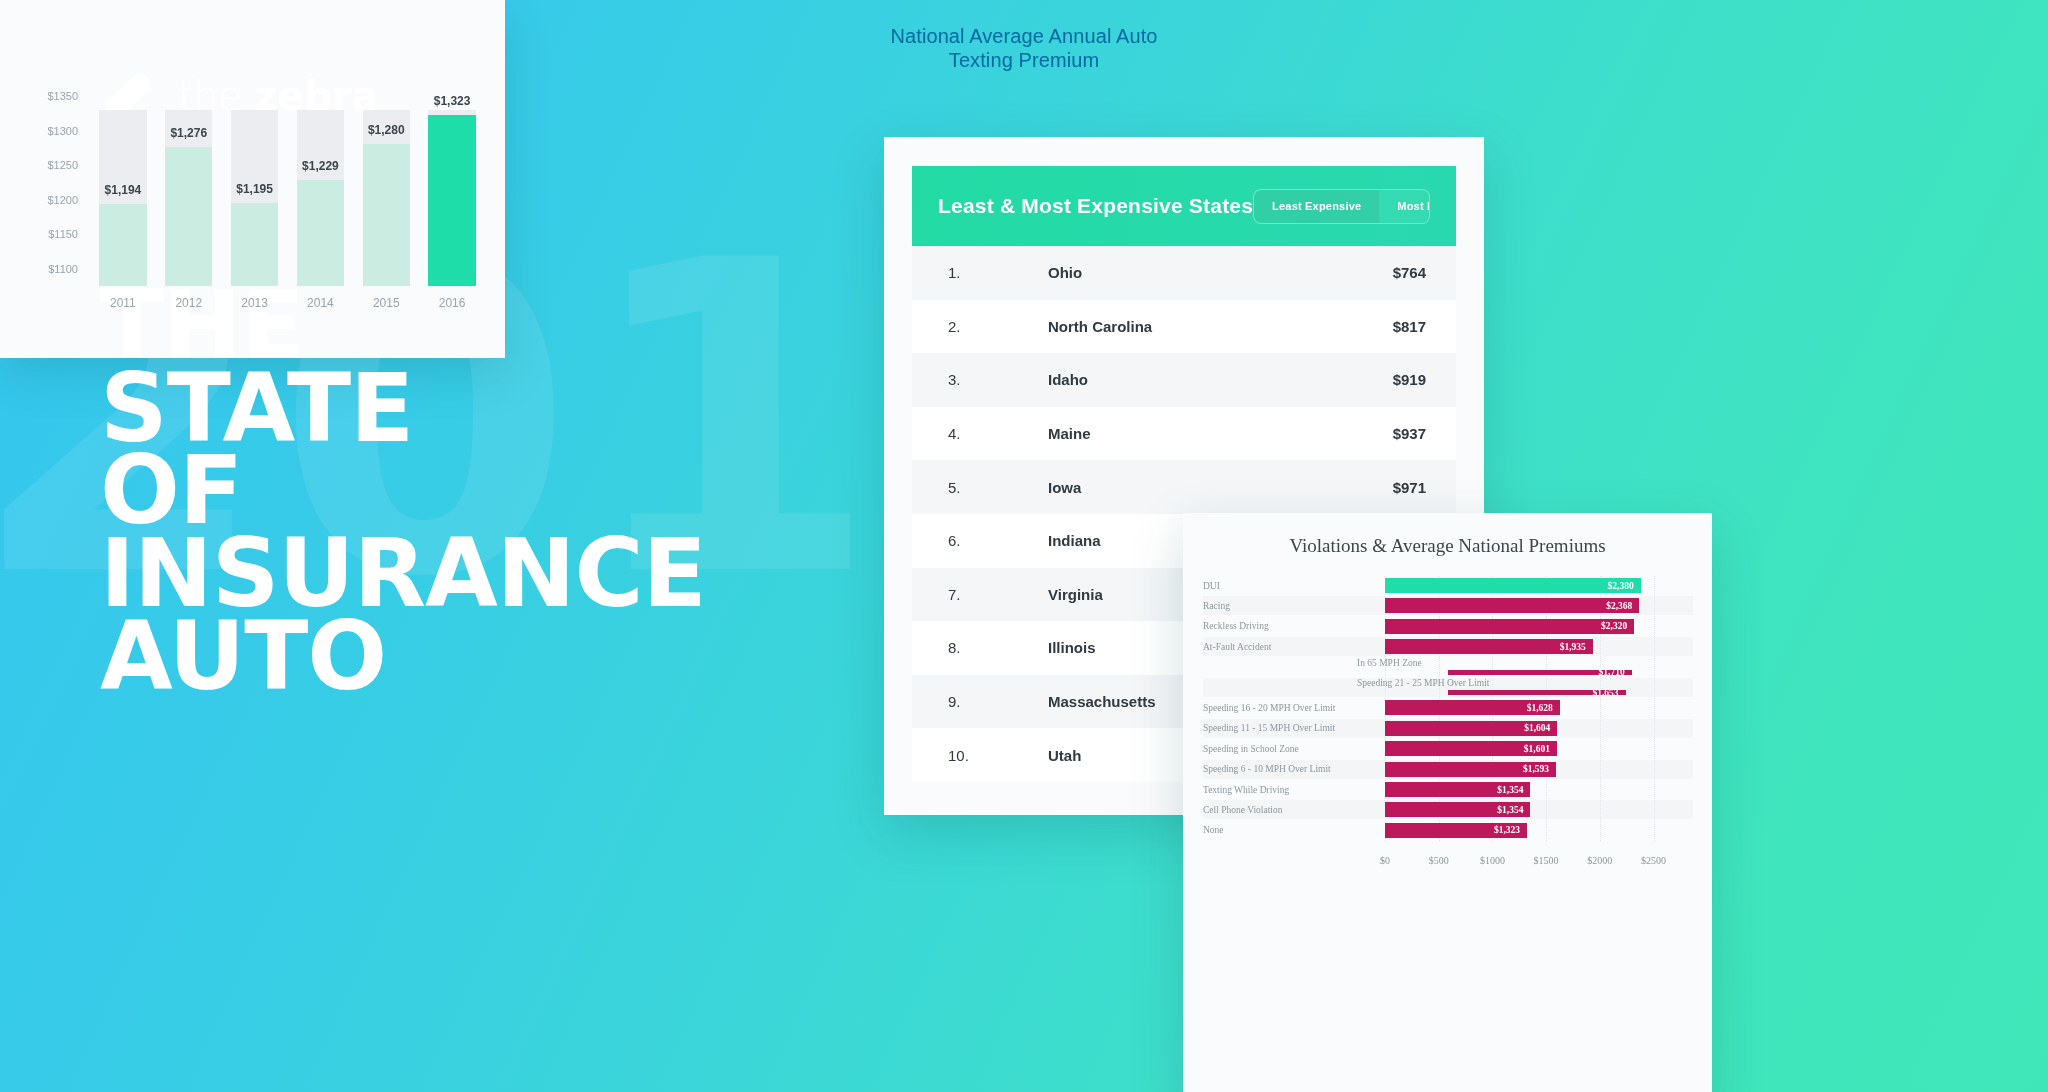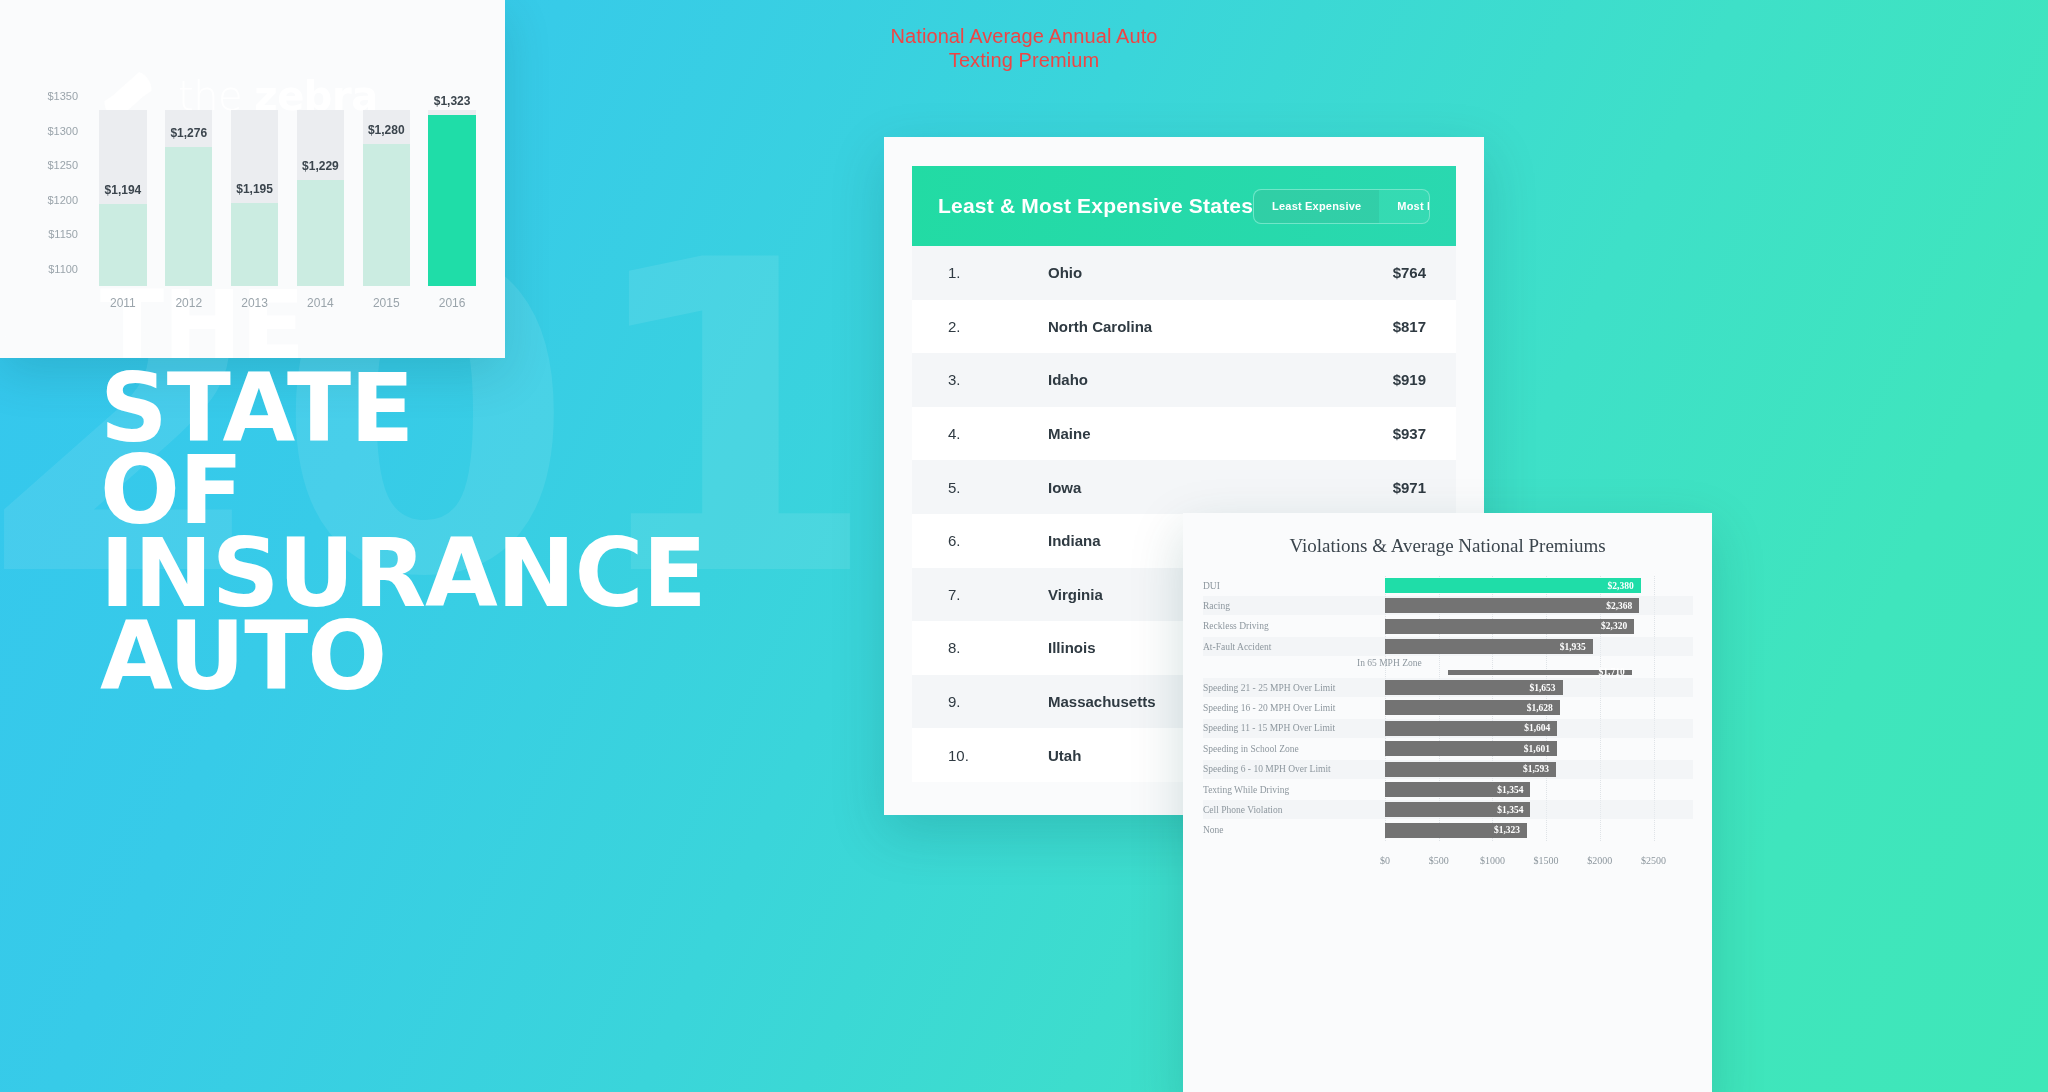--- a/index.html
+++ b/index.html
@@ -133,21 +133,21 @@
     width: 505px; height: 358px;
     background: #fafbfc;
     box-shadow: 0 16px 44px rgba(0,70,70,0.16);
   }
   #bar-title {
     position: absolute;
     left: 0; right: 0; top: 24px;
     text-align: center;
     font-size: 20px;
     font-weight: 400;
-    color: #ef4444;
+    color: #0369a1;
     line-height: 1.2;
     letter-spacing: 0.1px;
   }
   #bar-plot {
     position: absolute;
     left: 90px; top: 96px;
     width: 395px; height: 190px;
   }
   .bar-ytick {
     position: absolute;
@@ -225,21 +225,21 @@
     white-space: nowrap;
   }
   .viol-barwrap {
     position: relative;
     flex: 1;
     height: 100%;
   }
   .viol-bar {
     position: absolute;
     left: 0; top: 2px; bottom: 2px;
-    background: #737373;
+    background: #be185d;
     display: flex; align-items: center; justify-content: flex-end;
     padding-right: 7px;
   }
   .viol-bar.hl { background: #1fdda8; }
   .viol-val {
     font-size: 9.5px;
     font-weight: 700;
     color: #ffffff;
     white-space: nowrap;
   }
@@ -446,21 +446,21 @@
           </div>
         </div>
         <div class="viol-row" style="top: 81.6px; flex-direction: column;">
           <div class="viol-cat" style="width: 182px;">In 65 MPH Zone</div>
           <div class="viol-barwrap">
             <div class="viol-bar" style="width: 183.667px;">
               <span class="viol-val">$1,710</span>
             </div>
           </div>
         </div>
-        <div class="viol-row shade" style="top: 102px;">
+        <div class="viol-row shade" style="top: 102px; flex-direction: column;">
           <div class="viol-cat" style="width: 182px;">Speeding 21 - 25 MPH Over Limit</div>
           <div class="viol-barwrap">
             <div class="viol-bar" style="width: 177.544px;">
               <span class="viol-val">$1,653</span>
             </div>
           </div>
         </div>
         <div class="viol-row" style="top: 122.4px;">
           <div class="viol-cat" style="width: 182px;">Speeding 16 - 20 MPH Over Limit</div>
           <div class="viol-barwrap">

